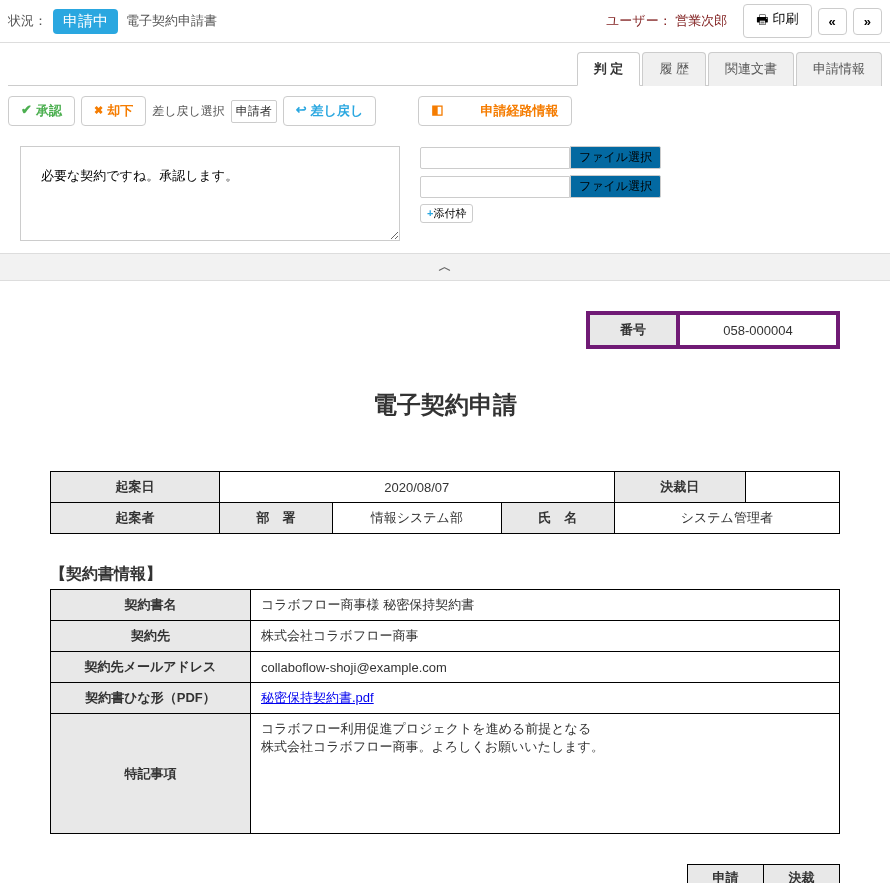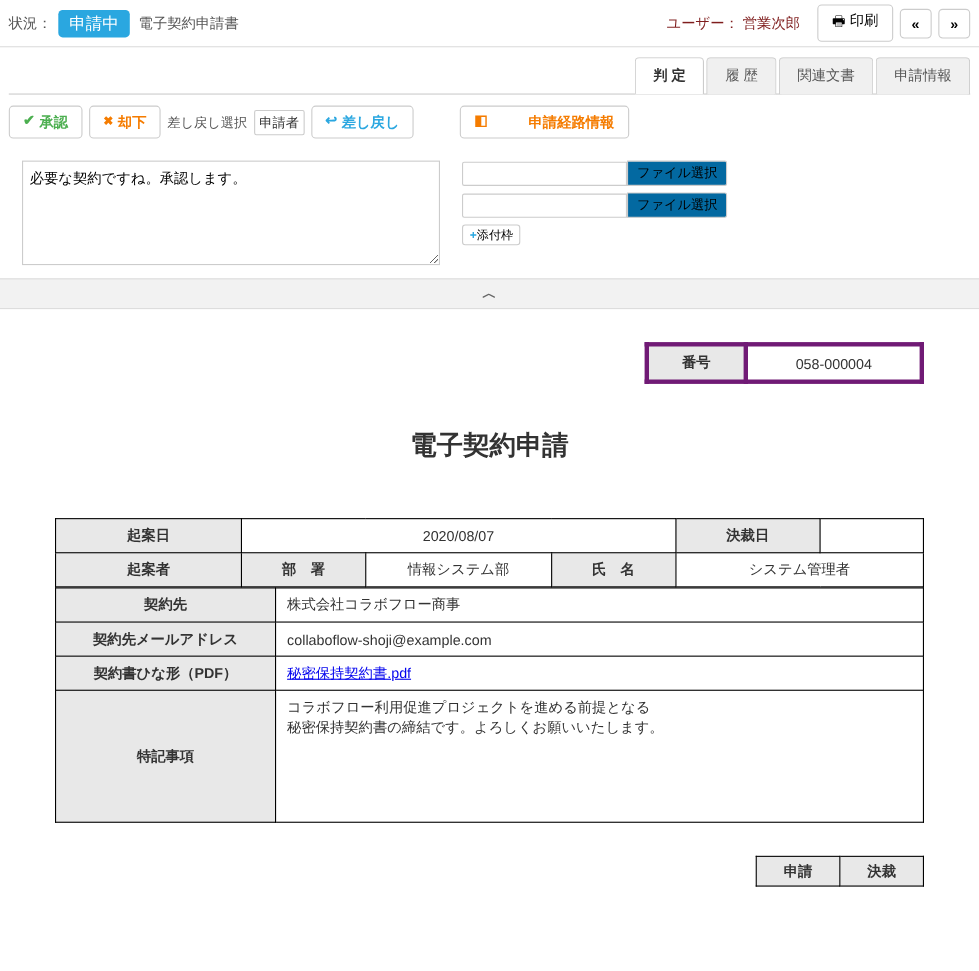--- a/index.html
+++ b/index.html
@@ -23,40 +23,40 @@
     
     
     .action-panel { padding: 12px; display: flex; gap: 20px; align-items: flex-start; }
     .action-buttons { display: flex; gap: 6px; align-items: center; flex-wrap: wrap; margin-bottom: 8px; }
     .btn-approve { color: #4caf50; font-weight: bold; }
     .btn-reject { color: #f57c00; font-weight: bold; }
     .btn-remand { color: #2aa7e0; font-weight: bold; }
     .btn-route { color: #f57c00; font-weight: bold; gap: 37px; }
     .remand-label { font-size: 12px; color: #555; }
     .remand-select { border: 1px solid #ccc; padding: 2px 4px; font-size: 12px; border-radius: 2px; }
-    .comment-area { width: 380px; height: 95px; border: 1px solid #ccc; padding: 6px; font-family: inherit; font-size: 13px; resize: both; }
+    .comment-area { width: 380px; height: 95px; border: 1px solid #ccc; padding: 20px; font-family: inherit; font-size: 13px; resize: both; }
     .file-section { display: flex; flex-direction: column; gap: 6px; }
     .file-row { display: flex; align-items: center; gap: 0; }
     .file-input { width: 150px; height: 22px; border: 1px solid #ccc; border-radius: 2px 0 0 2px; }
     .file-btn { border: 1px solid #ccc; padding: 2px 8px; font-size: 12px; background: #0369a1; border-radius: 0 2px 2px 0; cursor: pointer; }
     .add-attach { border: 1px solid #ccc; padding: 1px 6px; font-size: 11px; background: #fff; cursor: pointer; align-self: flex-start; border-radius: 3px; }
     
     
     .collapse-bar { background: #f2f2f2; text-align: center; padding: 4px; cursor: pointer; border-top: 1px solid #ddd; border-bottom: 1px solid #ddd; color: #666; }
     
     
     .doc-body { padding: 30px 50px; }
     .doc-number-table { margin-left: auto; border-collapse: collapse; }
     .doc-number-table td { border: 4px solid #701a75; padding: 6px 20px; text-align: center; }
     .doc-number-table .label-cell { background: #e8e8e8; font-weight: bold; width: 90px; }
     .doc-number-table .value-cell { width: 160px; }
     
     .doc-heading { font-size: 24px; font-weight: bold; text-align: center; margin: 40px 0 50px 0; }
     
-    .info-table { width: 100%; border-collapse: collapse; }
+    .info-table { width: 100%; border-collapse: collapse; margin-bottom: 30px; }
     .info-table td { border: 1px solid #000; padding: 6px 10px; text-align: center; }
     .info-table .label-cell { background: #e8e8e8; font-weight: bold; }
     
     .section-title { font-size: 16px; font-weight: bold; margin-bottom: 4px; }
     
     .contract-table { width: 100%; border-collapse: collapse; margin-bottom: 30px; }
     .contract-table td { border: 1px solid #000; padding: 6px 10px; }
     .contract-table .label-cell { background: #e8e8e8; font-weight: bold; text-align: center; width: 200px; }
     .contract-table .notes-cell { height: 120px; vertical-align: top; }
     .pdf-link { color: #0000ee; text-decoration: underline; cursor: pointer; }
@@ -175,42 +175,47 @@
     <tr>
       <td class="label-cell">起案者</td>
       <td class="label-cell" style="width:12%;">部　署</td>
       <td>情報システム部</td>
       <td class="label-cell" style="width:12%;">氏　名</td>
       <td colspan="2">システム管理者</td>
     </tr>
   </tbody>
     </table>
 
+  <div class="section-title">【契約書情報】</div>
 
   <table class="contract-table">
     <tbody>
+        <tr>
+      <td class="label-cell">契約書名</td>
+      <td>コラボフロー商事様 秘密保持契約書</td>
+    </tr>
     <tr>
       <td class="label-cell">契約先</td>
       <td>株式会社コラボフロー商事</td>
     </tr>
     <tr>
       <td class="label-cell">契約先メールアドレス</td>
       <td>collaboflow-shoji@example.com</td>
     </tr>
     <tr>
       <td class="label-cell">契約書ひな形（PDF）</td>
       <td>
         <a class="pdf-link">秘密保持契約書.pdf</a>
       </td>
     </tr>
     <tr>
       <td class="label-cell">特記事項</td>
       <td class="notes-cell">
         <div>コラボフロー利用促進プロジェクトを進める前提となる</div>
-        <div>秘密保持契約書の締結です。よろしくお願いいたします。</div>
+        <div>株式会社コラボフロー商事。よろしくお願いいたします。</div>
       </td>
     </tr>
   </tbody>
     </table>
 
   <table class="stamp-table">
     <tbody>
         <tr>
       <td class="header-cell">申請</td>
       <td class="header-cell">決裁</td>

